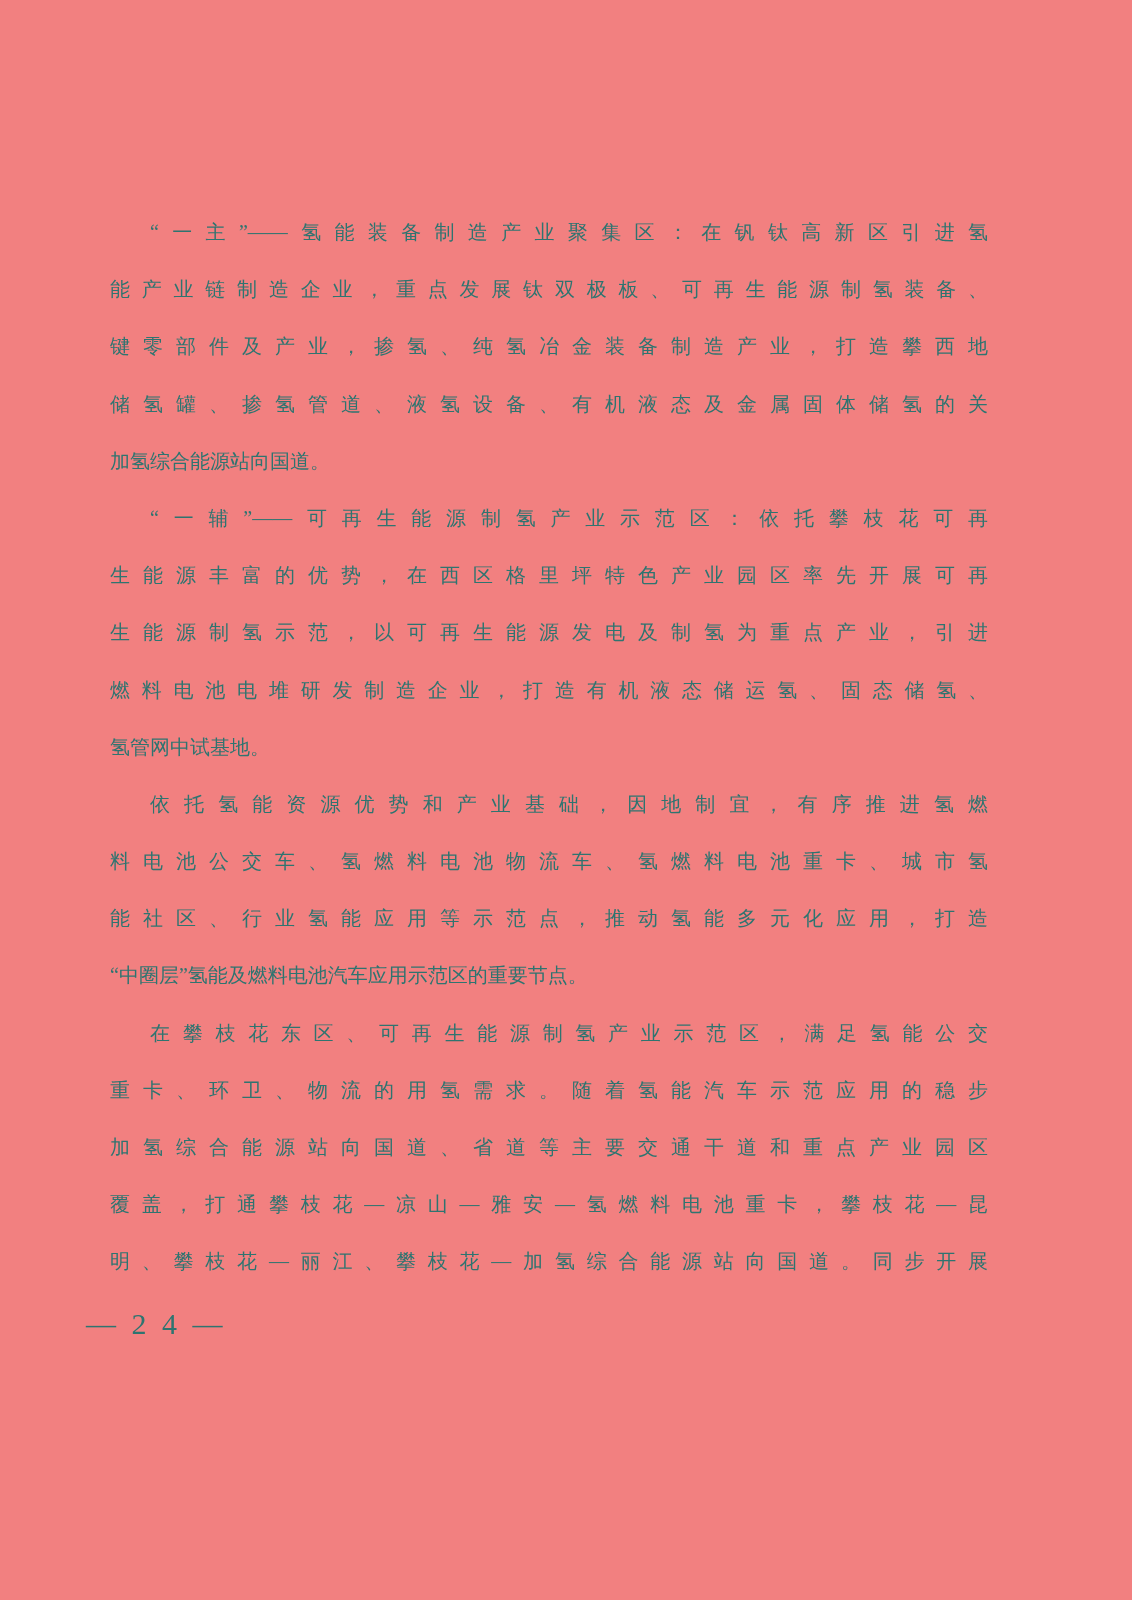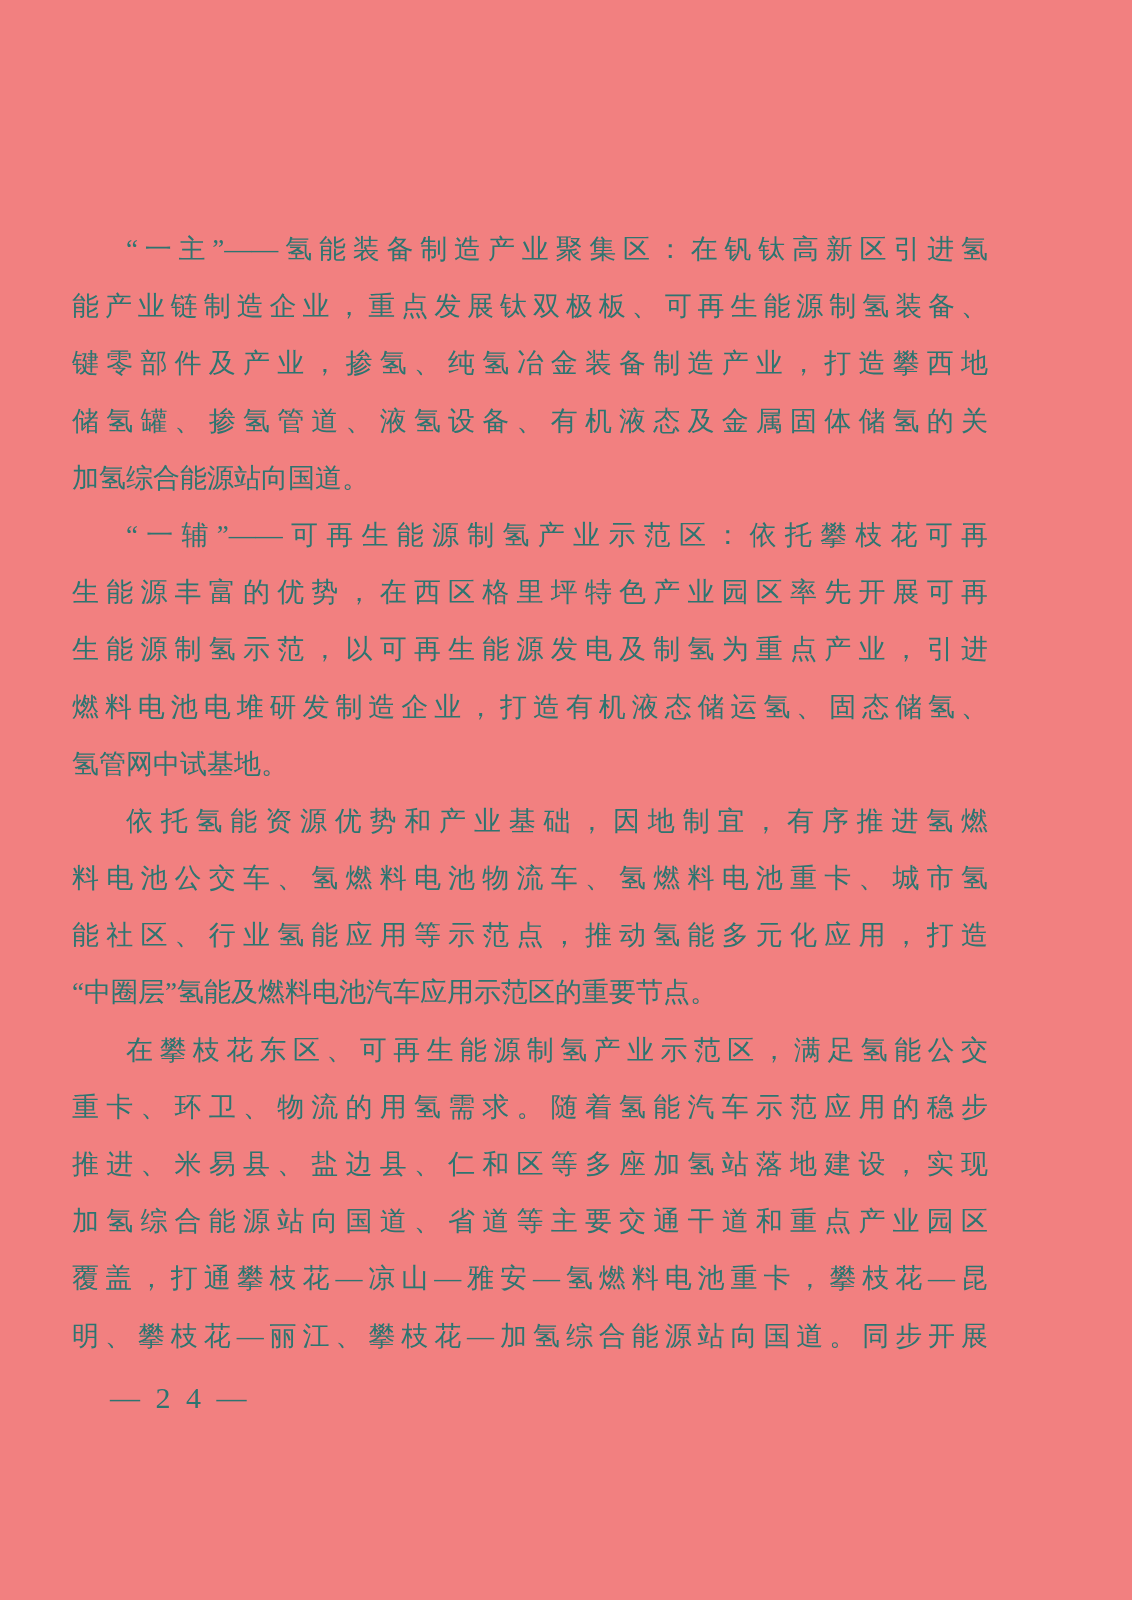--- a/index.html
+++ b/index.html
@@ -11,42 +11,41 @@
   .page{
     position:relative;
     width:1132px;
     height:1600px;
     margin:0 auto;
     background:var(--bg);
     overflow:hidden;
     font-family:"Liberation Serif","DejaVu Serif",serif;
   }
   .doc-body{
-    padding:204px 144px 0 72px;
+    padding:204px 144px 0 110px;
     color:var(--ink);
-    font-size:27px;
-    margin-top:17px;
+    font-size:20px;
   }
   .line{
     line-height:57.2px;
     height:57.2px;
     text-align:justify;
     text-align-last:justify;
     text-justify:inter-character;
     overflow:hidden;
   }
   .line.indent{
     text-indent:2em;
   }
   .line.end{
     text-align-last:left;
   }
   .page-footer{
     margin-top:8px;
-    padding-left:110px;
+    padding-left:86px;
     color:var(--ink);
     font-size:30px;
     line-height:50px;
     letter-spacing:4px;
   }
 </style>
 </head>
 <body>
 
 <div class="page">
@@ -60,19 +59,18 @@
       <div class="line">生能源丰富的优势，在西区格里坪特色产业园区率先开展可再</div>
       <div class="line">生能源制氢示范，以可再生能源发电及制氢为重点产业，引进</div>
       <div class="line">燃料电池电堆研发制造企业，打造有机液态储运氢、固态储氢、</div>
       <div class="line end">氢管网中试基地。</div>
       <div class="line indent">依托氢能资源优势和产业基础，因地制宜，有序推进氢燃</div>
       <div class="line">料电池公交车、氢燃料电池物流车、氢燃料电池重卡、城市氢</div>
       <div class="line">能社区、行业氢能应用等示范点，推动氢能多元化应用，打造</div>
       <div class="line end">“中圈层”氢能及燃料电池汽车应用示范区的重要节点。</div>
       <div class="line indent">在攀枝花东区、可再生能源制氢产业示范区，满足氢能公交</div>
       <div class="line">重卡、环卫、物流的用氢需求。随着氢能汽车示范应用的稳步</div>
-      <div class="line">推进、米易县、盐边县、仁和区等多座加氢站落地建设，实现</div>
       <div class="line">加氢综合能源站向国道、省道等主要交通干道和重点产业园区</div>
       <div class="line">覆盖，打通攀枝花—凉山—雅安—氢燃料电池重卡，攀枝花—昆</div>
       <div class="line">明、攀枝花—丽江、攀枝花—加氢综合能源站向国道。同步开展</div>
     </div>
   <div class="page-footer">— 2 4 —</div>
 </div>
 
 </body></html>

